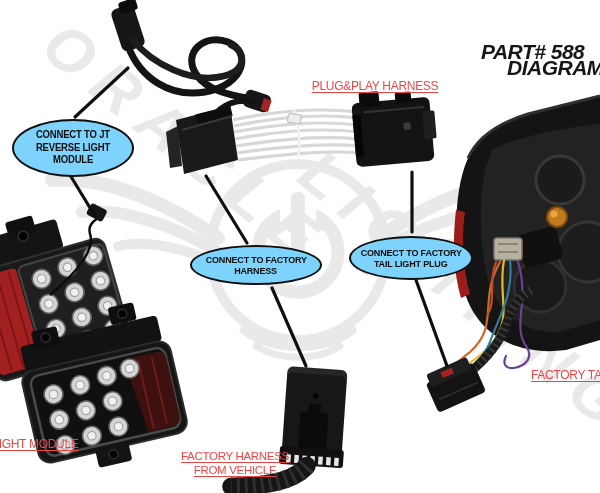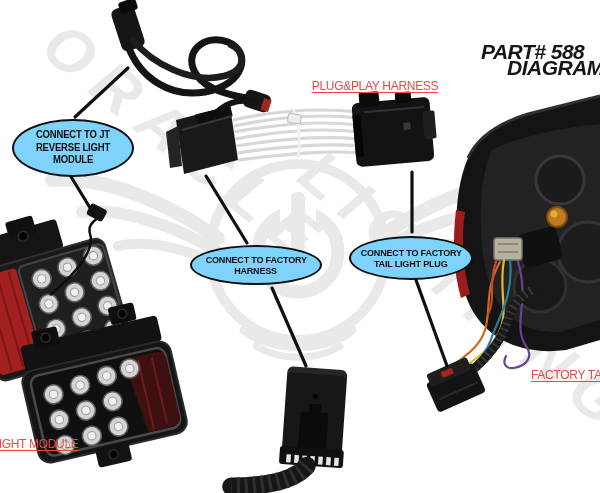--- a/index.html
+++ b/index.html
@@ -230,15 +230,19 @@
     <span>CONNECT TO FACTORY</span>
     <span>HARNESS</span>
   </div>
   <div class="oval" id="oval-ft">
     <span>CONNECT TO FACTORY</span>
     <span>TAIL LIGHT PLUG</span>
   </div>
 
   <div class="seclabel" id="lbl-plugplay">PLUG&amp;PLAY HARNESS</div>
   <div class="seclabel" id="lbl-revmod">REVERSE LIGHT MODULE</div>
+  <div class="seclabel" id="lbl-facthar">
+    <div>FACTORY HARNESS</div>
+    <div>FROM VEHICLE</div>
+  </div>
   <div class="seclabel" id="lbl-tail">FACTORY TAIL LIGHT</div>
 
 </div>
 
 </body></html>

